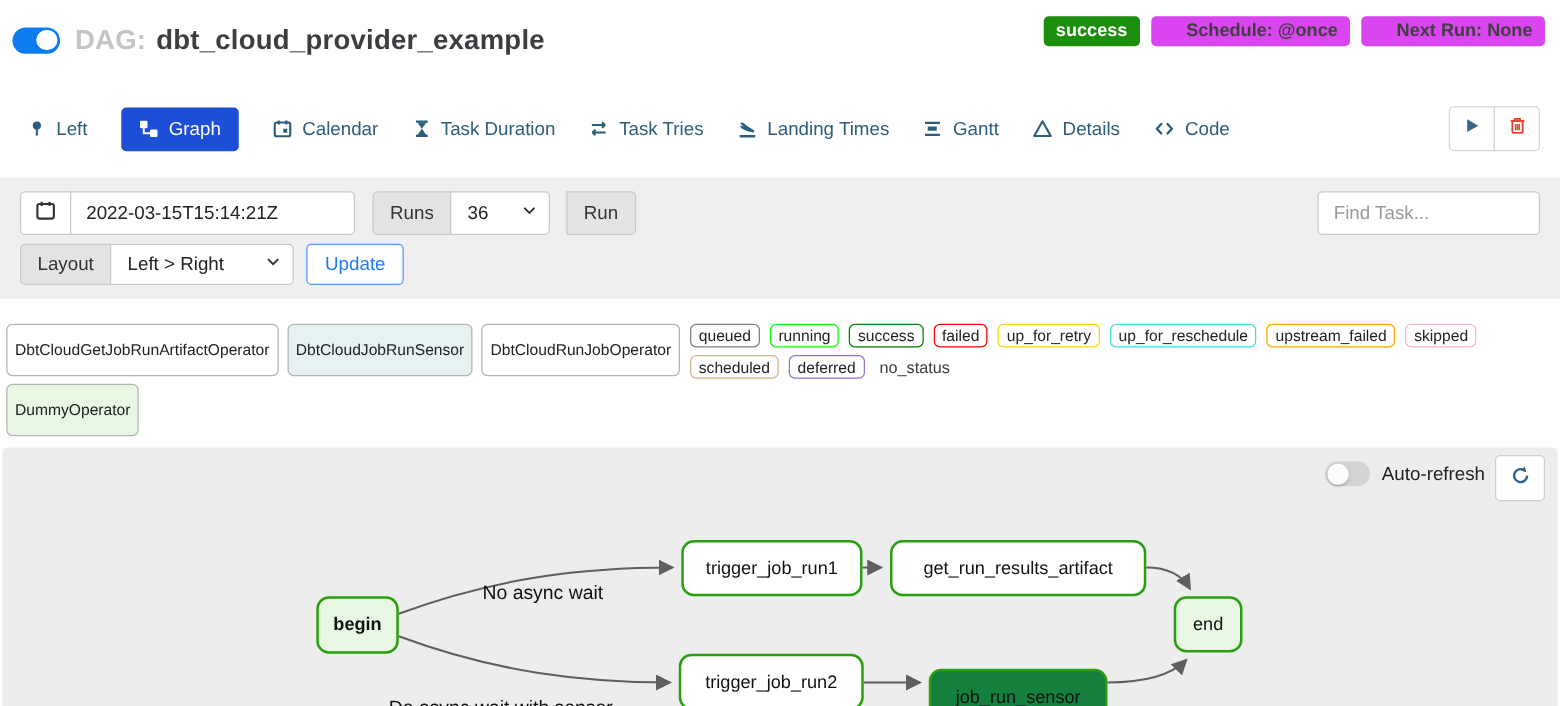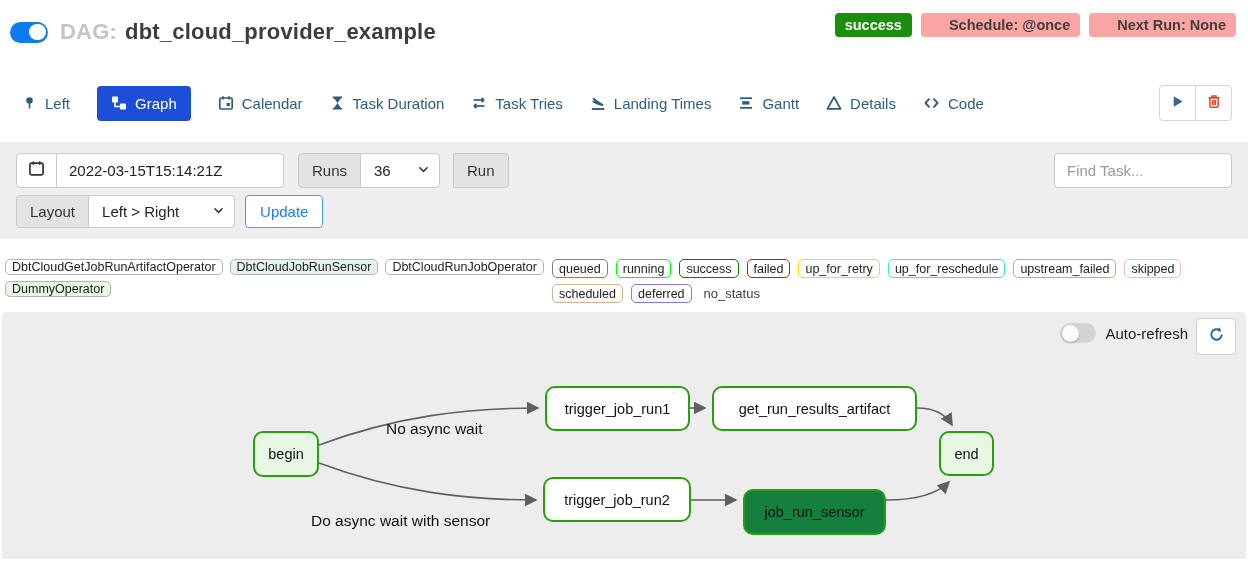--- a/index.html
+++ b/index.html
@@ -9,21 +9,21 @@
 
   
   .header { display:flex; align-items:center; margin:14px 12px 0 10px; height:36px; }
   .switch { position:relative; width:38px; height:21px; border-radius:11px; background:#0c7cf0; cursor:pointer; flex:0 0 auto; }
   .switch .knob { position:absolute; top:2px; right:2.5px; width:16.5px; height:16.5px; border-radius:50%; background:#fff; }
   .dag-label { margin-left:12px; font-size:22px; font-weight:700; color:#c3c4c6; letter-spacing:.2px; }
   .dag-name  { margin-left:8px; font-size:22px; font-weight:700; color:#3b3d40; letter-spacing:.2px; }
   .header-badges { margin-left:auto; display:flex; gap:9px; align-items:flex-start; margin-top:-14px; }
   .badge { font-size:14.5px; font-weight:600; padding:4px 10px; border-radius:4px; white-space:nowrap; }
   .badge.success { background:#1c8e0d; color:#fff; }
-  .badge.gray { background:#fca5a5; color:#3f3f3f;padding-left:28px; }
+  .badge.gray { background:#d946ef; color:#3f3f3f;padding-left:28px; }
 
   
   .tabs { display:flex; align-items:center; margin:34px 16px 0 22px; gap:27px; height:38px; }
   .tab { display:flex; align-items:center; gap:8px; color:#2c5d7c; font-size:15px; font-weight:500; cursor:pointer; }
   .tab svg { display:block; }
   .tab.active { background:#1d4ed8; color:#fff; border-radius:4px; padding:9px 14px; }
   .tab-actions { margin-left:auto; display:flex; }
   .icon-btn { width:37px; height:36px; background:#fff; border:1px solid #d6d6d6; display:flex; align-items:center; justify-content:center; cursor:pointer; }
   .icon-btn:first-child { border-radius:4px 0 0 4px; }
   .icon-btn:last-child  { border-radius:0 4px 4px 0; margin-left:-1px; }
@@ -40,40 +40,40 @@
   .txt-input::placeholder { color:#9a9a9a; }
   .fselect { display:flex; align-items:center; justify-content:space-between; gap:8px; background:#fff; border:1px solid #c9c9c9; padding:0 9px 0 13px; font-size:15px; color:#222; cursor:pointer; }
   .cal-btn { background:#fff; border:1px solid #c9c9c9; width:41px; display:flex; align-items:center; justify-content:center; cursor:pointer; }
   .spacer { flex:1; }
   .update-btn { margin-left:10px; height:33px; padding:0 14px; background:#fff; border:1.5px solid #4d9bf8; color:#1f7ced; font-size:15px; border-radius:4px; cursor:pointer; font-family:"Liberation Sans",sans-serif; }
 
   
   .legend { display:flex; align-items:flex-start; margin:20px 4px 0 5px; }
   .ops { display:flex; flex-wrap:wrap; gap:6px 7px; width:543px; flex:0 0 auto; }
   .sts { display:flex; flex-wrap:wrap; gap:6px 8px; width:698px; margin-left:4px; align-items:center; }
-  .lbadge { font-size:12.5px; color:#222; padding:0 6px; border-radius:5px; border:1.5px solid #b3b3b3; background:#fff; white-space:nowrap; }
+  .lbadge { font-size:12.5px; color:#222; padding:13px 6px; border-radius:5px; border:1.5px solid #b3b3b3; background:#fff; white-space:nowrap; }
   .sbadge { font-size:12.5px; color:#222; padding:1.5px 6px; border-radius:5px; border:1.5px solid; background:#fff; white-space:nowrap; }
   .st-queued{border-color:#808080} .st-running{border-color:#00ff00} .st-success{border-color:#008000}
   .st-failed{border-color:#ff0000} .st-up_for_retry{border-color:#ffd700} .st-up_for_reschedule{border-color:#40e0d0}
   .st-upstream_failed{border-color:#ffa500} .st-skipped{border-color:#fcb5c5} .st-scheduled{border-color:#d2b48c}
   .st-deferred{border-color:#9370db}
   .no-status { font-size:13px; color:#3c3c3c; padding:1.5px 4px; }
   .op-sensor { background:#e6f1f2; }
   .op-dummy  { background:#e8f7e4; }
 
   
   .graph-panel { position:relative; margin:9px 2px 0 2px; height:247px; background:#ededed; border-radius:4px; }
   .autorefresh { position:absolute; top:11px; right:58px; display:flex; align-items:center; gap:9px; }
   .toggle-off { position:relative; width:36px; height:20px; border-radius:10px; background:#d3d3d3; cursor:pointer; }
   .toggle-off .knob { position:absolute; top:1.5px; left:2px; width:17px; height:17px; border-radius:50%; background:#fcfcfc; box-shadow:0 1px 2px rgba(0,0,0,.25); }
   .ar-label { font-size:15px; color:#222; }
   .refresh-btn { position:absolute; top:6px; right:10px; width:40px; height:37px; background:#fff; border:1px solid #cfcfcf; border-radius:4px; display:flex; align-items:center; justify-content:center; cursor:pointer; }
   .edges { position:absolute; left:0; top:0; width:100%; height:100%; }
   .node { position:absolute; display:flex; align-items:center; justify-content:center; border:2.5px solid #28a00e; border-radius:10px; font-size:14.5px; font-weight:500; color:#111; background:#fff; cursor:pointer; }
-  .n-begin { left:251px; top:119px; width:66px; height:46px; background:#e8f7e4; }
+  .n-begin { left:251px; top:119px; width:66px; height:46px; background:#e8f7e4;font-weight:bold; }
   .n-tjr1  { left:543px; top:74px;  width:145px; height:45px; }
   .n-grra  { left:710px; top:74px;  width:205px; height:45px; }
   .n-tjr2  { left:541px; top:165px; width:148px; height:45px; }
   .n-jrs   { left:741px; top:165px; width:143px; height:46px; background:#15803d;margin-top:12px; }
   .n-end   { left:937px; top:119px; width:55px; height:45px; background:#e8f7e4; }
   .edge-label { position:absolute; font-size:15.5px; color:#111; white-space:nowrap; }
   .el-1 { left:384px; top:108px; }
   .el-2 { left:309px; top:200px; }
 </style>
 </head>

